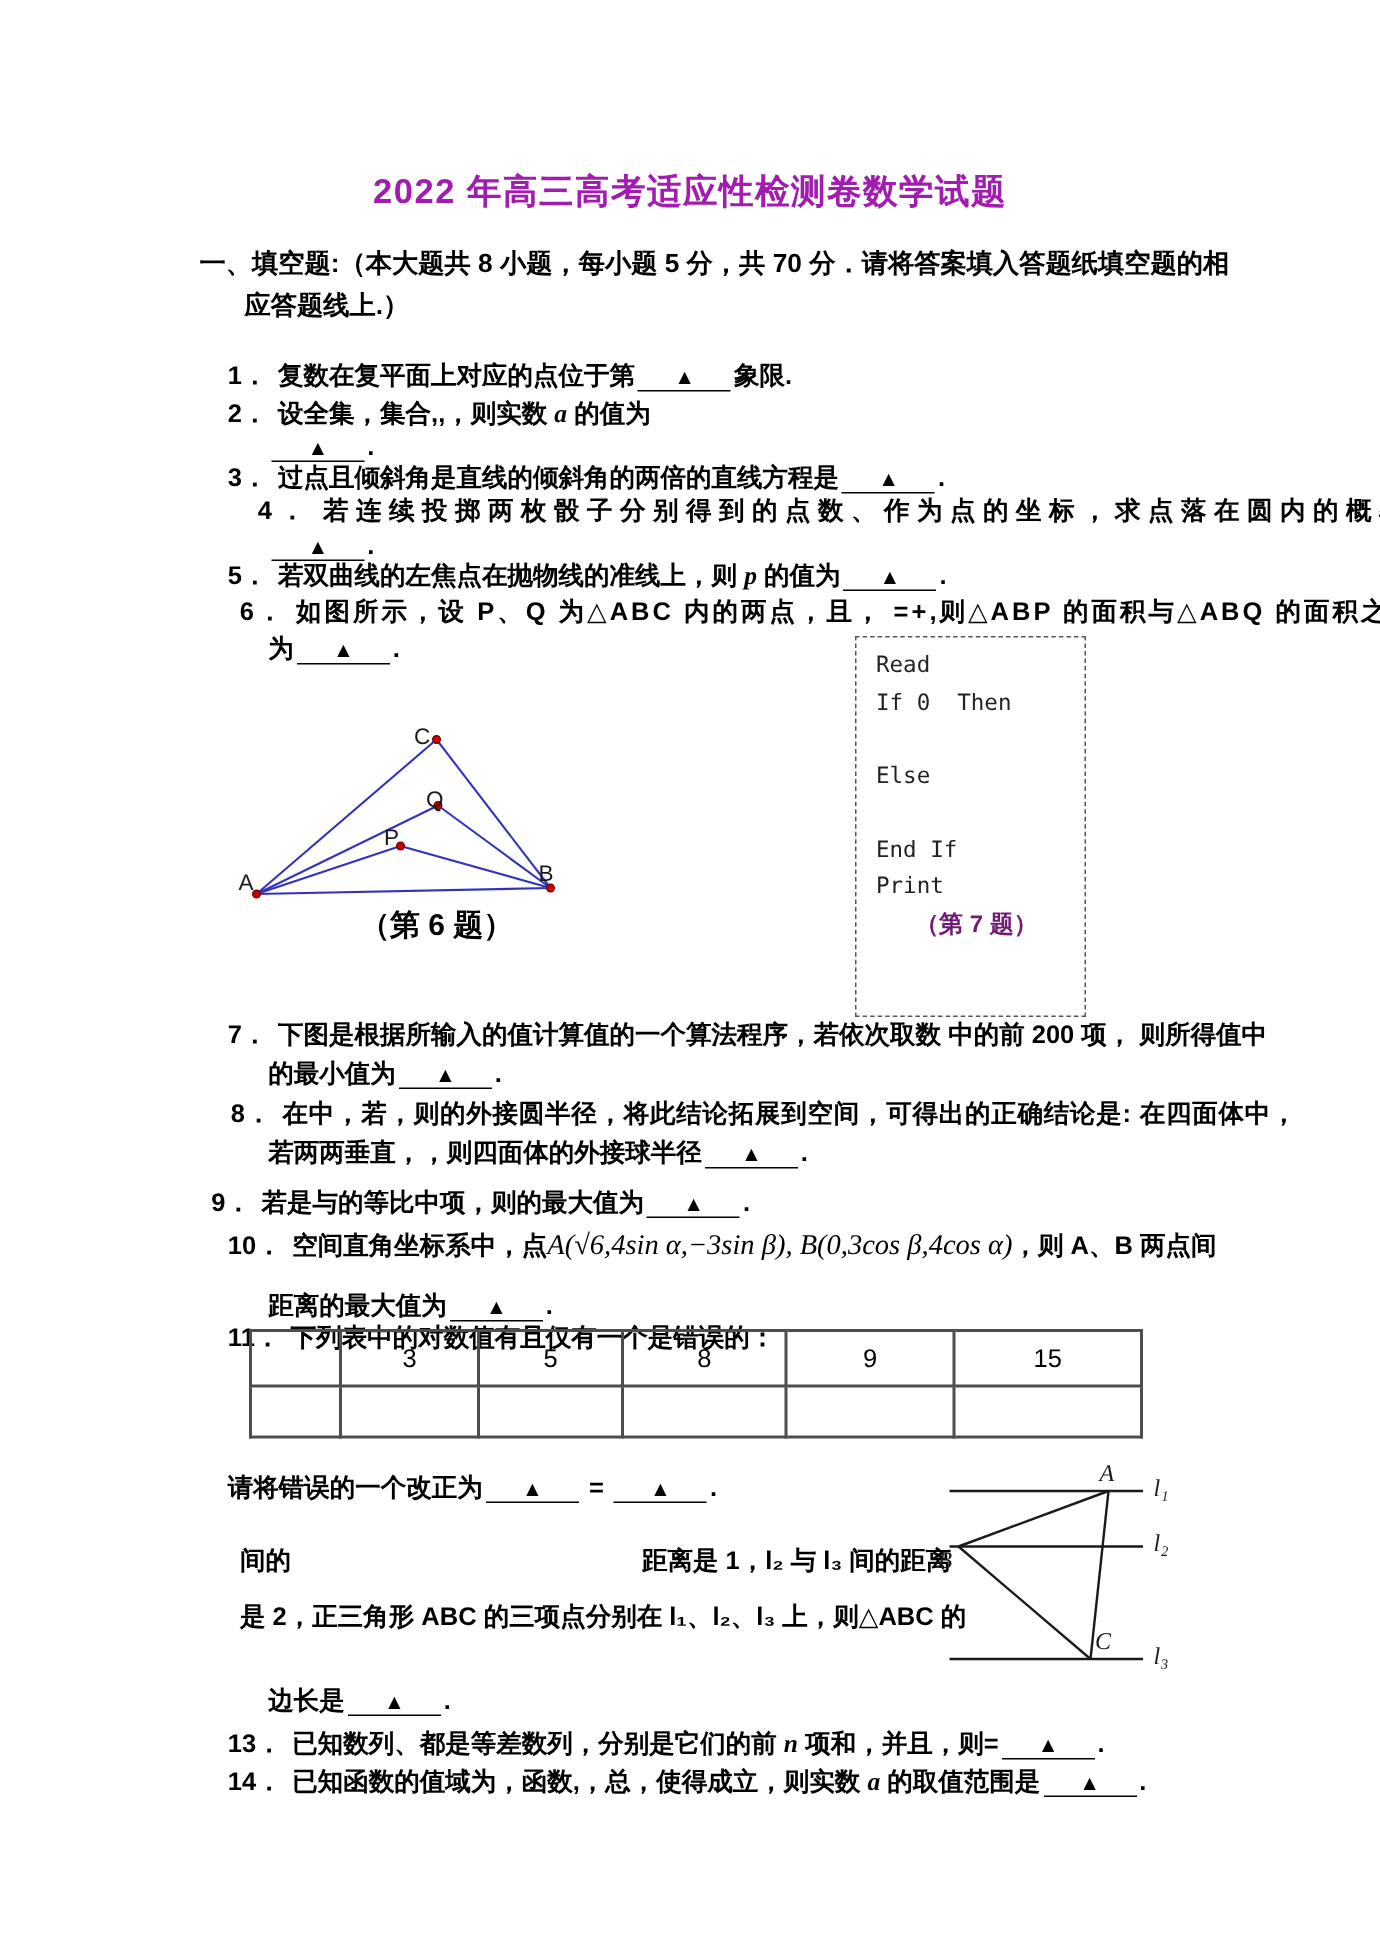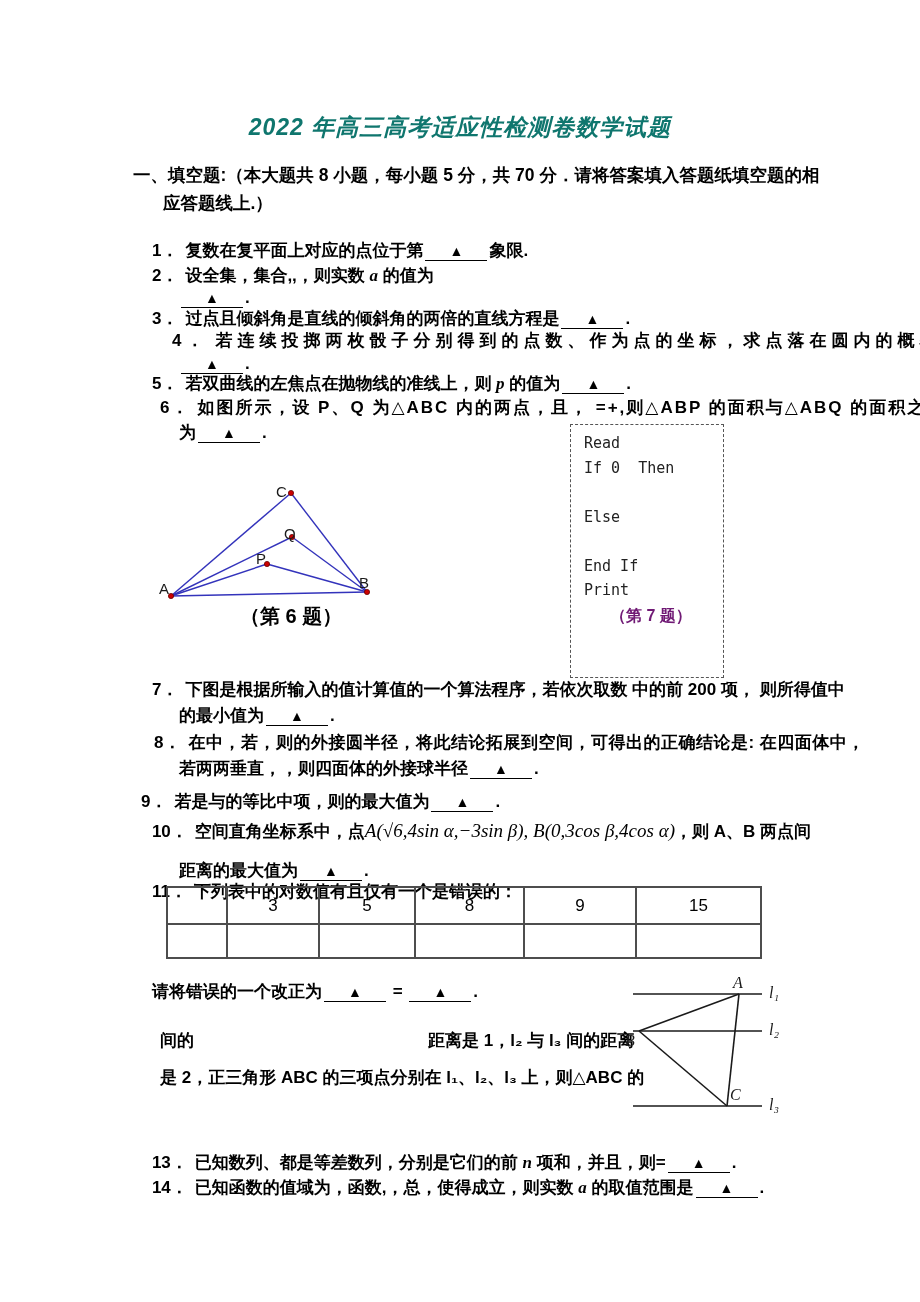--- a/index.html
+++ b/index.html
@@ -41,21 +41,21 @@
   .logtable td{border:2px solid #4d4d4d; text-align:center; padding:0;}
   .logtable tr.r1 td{height:35px;}
   .logtable tr.r2 td{height:32px;}
   .c0{width:58px;} .c1{width:90px;} .c2{width:94px;} .c3{width:107px;} .c4{width:110px;} .c5{width:123px;}
 </style>
 </head>
 <body>
 
 <div class="page">
 
-  <div class="title" style="color:#0f766e;font-style:italic;">2022 年高三高考适应性检测卷数学试题</div>
+  <div class="title" style="color:#a21caf;">2022 年高三高考适应性检测卷数学试题</div>
 
   <div class="line hdr" style="left:133px; top:165px;">一、填空题:（本大题共 8 小题，每小题 5 分，共 70 分．请将答案填入答题纸填空题的相</div>
   <div class="line hdr" style="left:163px; top:193px;">应答题线上.）</div>
 
   <div class="line" style="left:133px; top:221px;">
     <span class="qnum">1．</span><span>复数在复平面上对应的点位于第</span><span class="blank"><span>▲</span></span><span>象限.</span>
   </div>
 
   <div class="line" style="left:133px; top:246px;text-align:right;">
     <span class="qnum">2．</span><span>设全集，集合,,，则实数 </span><span class="itvar">a</span><span> 的值为</span>
@@ -174,20 +174,23 @@
   </tbody>
     </table>
 
   <div class="line" style="left:133px; top:962px;">
     <span>请将错误的一个改正为</span><span class="blank"><span>▲</span></span><span> </span><span>=</span><span> </span><span class="blank"><span>▲</span></span><span>.</span>
   </div>
 
   <div class="line" style="left:160px; top:1031px;">间的</div>
   <div class="line" style="left:428px; top:1031px;">距离是 1，l₂ 与 l₃ 间的距离</div>
   <div class="line" style="left:160px; top:1068px;">是 2，正三角形 ABC 的三项点分别在 l₁、l₂、l₃ 上，则△ABC 的</div>
+  <div class="line" style="left:160px; top:1104px;">
+    <span>边长是</span><span class="blank"><span>▲</span></span><span>.</span>
+  </div>
 
   <svg style="left:625px; top:978px;" width="160" height="135" viewBox="0 0 160 135">
     <g stroke="#1a1a1a" stroke-width="1.6" fill="none">
       <line x1="8" y1="16" x2="137" y2="16"></line>
       <line x1="8" y1="53" x2="137" y2="53"></line>
       <line x1="8" y1="128" x2="137" y2="128"></line>
       <line x1="114" y1="16" x2="14" y2="53"></line>
       <line x1="14" y1="53" x2="102" y2="128"></line>
       <line x1="102" y1="128" x2="114" y2="16"></line>
     </g>

